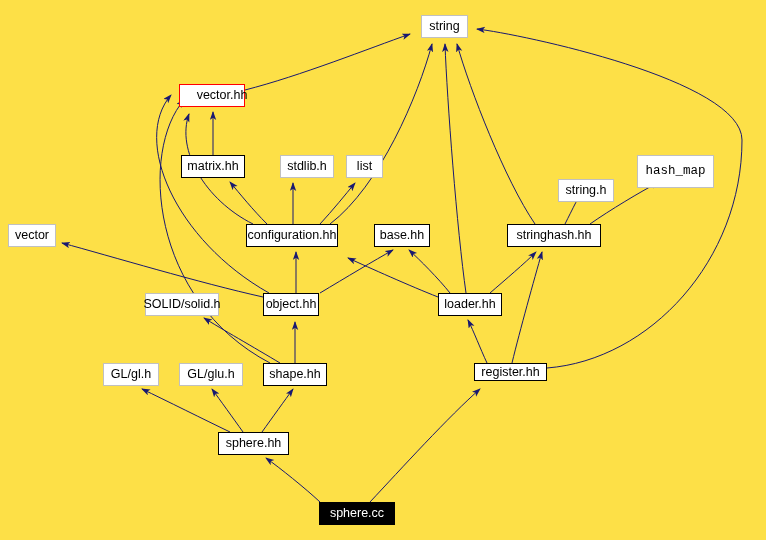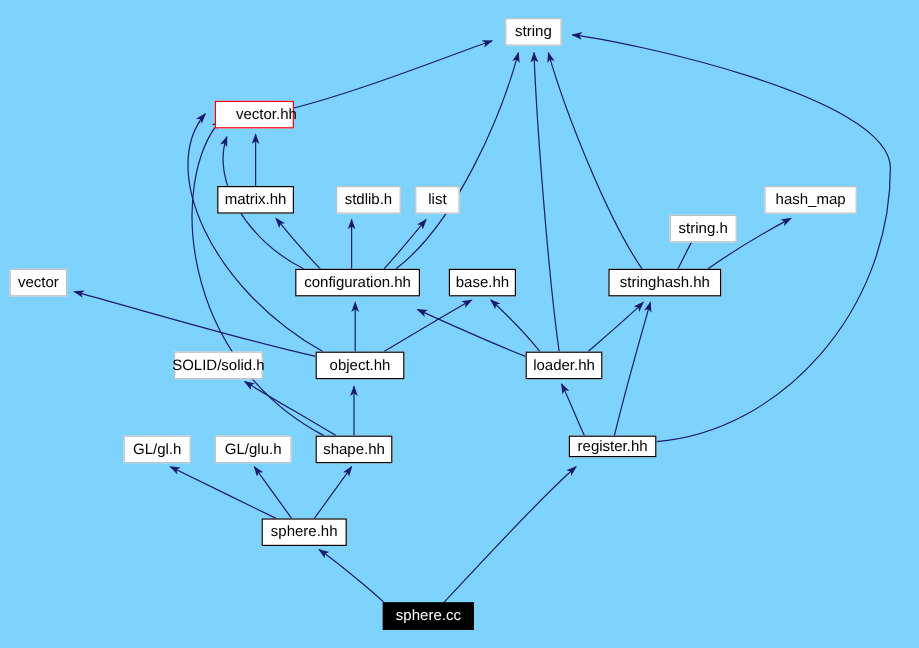--- a/index.html
+++ b/index.html
@@ -4,21 +4,21 @@
 <style>
   html, body {
     margin: 0;
     padding: 0;
     background: #ffffff;
   }
   #graph-root {
     position: relative;
     width: 766px;
     height: 540px;
-    background: #7dd3fc;
+    background: #fde047;
     font-family: "Liberation Sans", sans-serif;
     overflow: hidden;
   }
   svg#edges {
     position: absolute;
     left: 0;
     top: 0;
     width: 766px;
     height: 540px;
   }
@@ -103,39 +103,39 @@
       </div>
       <div class="node" style="left: 280px; top: 155px; width: 54px; height: 23px;">
         <span>stdlib.h</span>
       </div>
       <div class="node" style="left: 346px; top: 155px; width: 37px; height: 23px;">
         <span>list</span>
       </div>
       <div class="node" style="left: 558px; top: 155px; width: 56px; height: 23px; margin-top: 24px;">
         <span>string.h</span>
       </div>
-      <div class="node" style="left: 637px; top: 155px; width: 77px; height: 23px;">
+      <div class="node" style="left: 637px; top: 155px; width: 77px; height: 33px; font-family: Liberation Mono, monospace;">
         <span>hash_map</span>
       </div>
       <div class="node" style="left: 8px; top: 224px; width: 48px; height: 23px;">
         <span>vector</span>
       </div>
-      <div class="node solid" style="left: 246px; top: 224px; width: 104px; height: 23px; justify-content: center;">
+      <div class="node solid" style="left: 246px; top: 224px; width: 92px; height: 23px; justify-content: center;">
         <span>configuration.hh</span>
       </div>
       <div class="node solid" style="left: 374px; top: 224px; width: 56px; height: 23px;">
         <span>base.hh</span>
       </div>
       <div class="node solid" style="left: 507px; top: 224px; width: 94px; height: 23px;">
         <span>stringhash.hh</span>
       </div>
       <div class="node" style="left: 145px; top: 293px; width: 74px; height: 23px;">
         <span>SOLID/solid.h</span>
       </div>
-      <div class="node solid" style="left: 263px; top: 293px; width: 74px; height: 23px; text-align: right;">
+      <div class="node solid" style="left: 263px; top: 293px; width: 56px; height: 23px; text-align: right;">
         <span>object.hh</span>
       </div>
       <div class="node solid" style="left: 438px; top: 293px; width: 64px; height: 23px;">
         <span>loader.hh</span>
       </div>
       <div class="node" style="left: 103px; top: 363px; width: 56px; height: 23px;">
         <span>GL/gl.h</span>
       </div>
       <div class="node" style="left: 179px; top: 363px; width: 64px; height: 23px; text-align: right;">
         <span>GL/glu.h</span>

